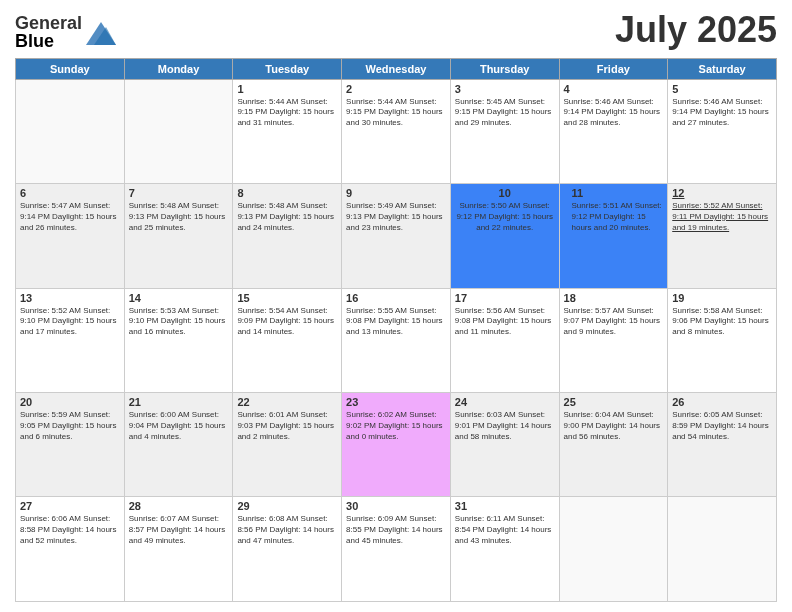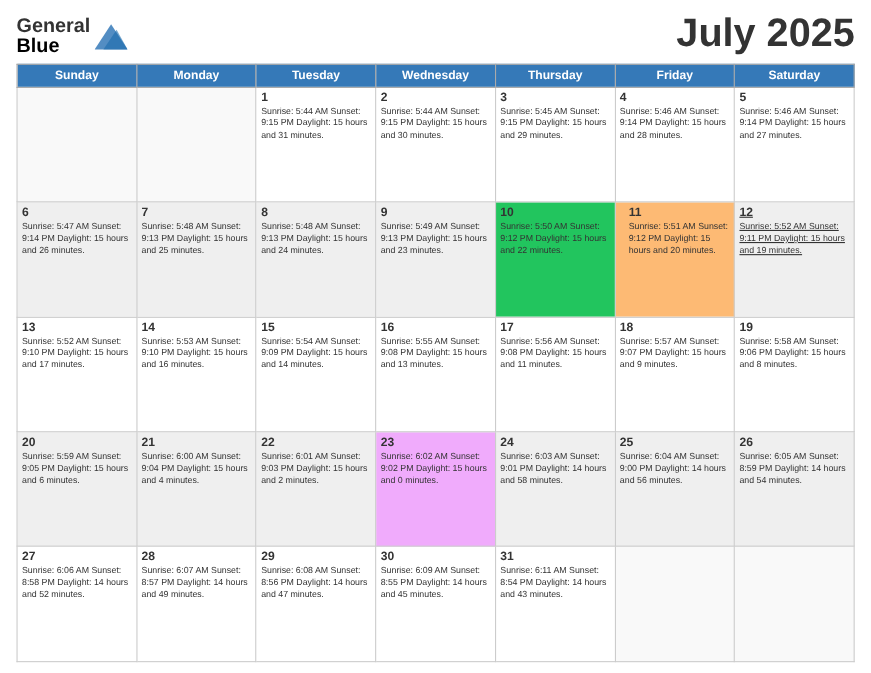--- a/index.html
+++ b/index.html
@@ -199,28 +199,28 @@
 Daylight: 15 hours
 and 24 minutes.</div>
           </td>
           <td style="background: rgb(239, 239, 239);">
             <span class="day-num">9</span>
             <div class="day-info">Sunrise: 5:49 AM
 Sunset: 9:13 PM
 Daylight: 15 hours
 and 23 minutes.</div>
           </td>
-          <td style="background: #22c55e;">
+          <td style="background: #3b82f6; text-align: center;">
             <span class="day-num">10</span>
             <div class="day-info">Sunrise: 5:50 AM
 Sunset: 9:12 PM
 Daylight: 15 hours
 and 22 minutes.</div>
           </td>
-          <td style="background: #fdba74; padding-left: 12px;">
+          <td style="background: #3b82f6; padding-left: 12px;">
             <span class="day-num">11</span>
             <div class="day-info">Sunrise: 5:51 AM
 Sunset: 9:12 PM
 Daylight: 15 hours
 and 20 minutes.</div>
           </td>
           <td style="background: rgb(239, 239, 239); text-decoration: underline;">
             <span class="day-num">12</span>
             <div class="day-info">Sunrise: 5:52 AM
 Sunset: 9:11 PM

